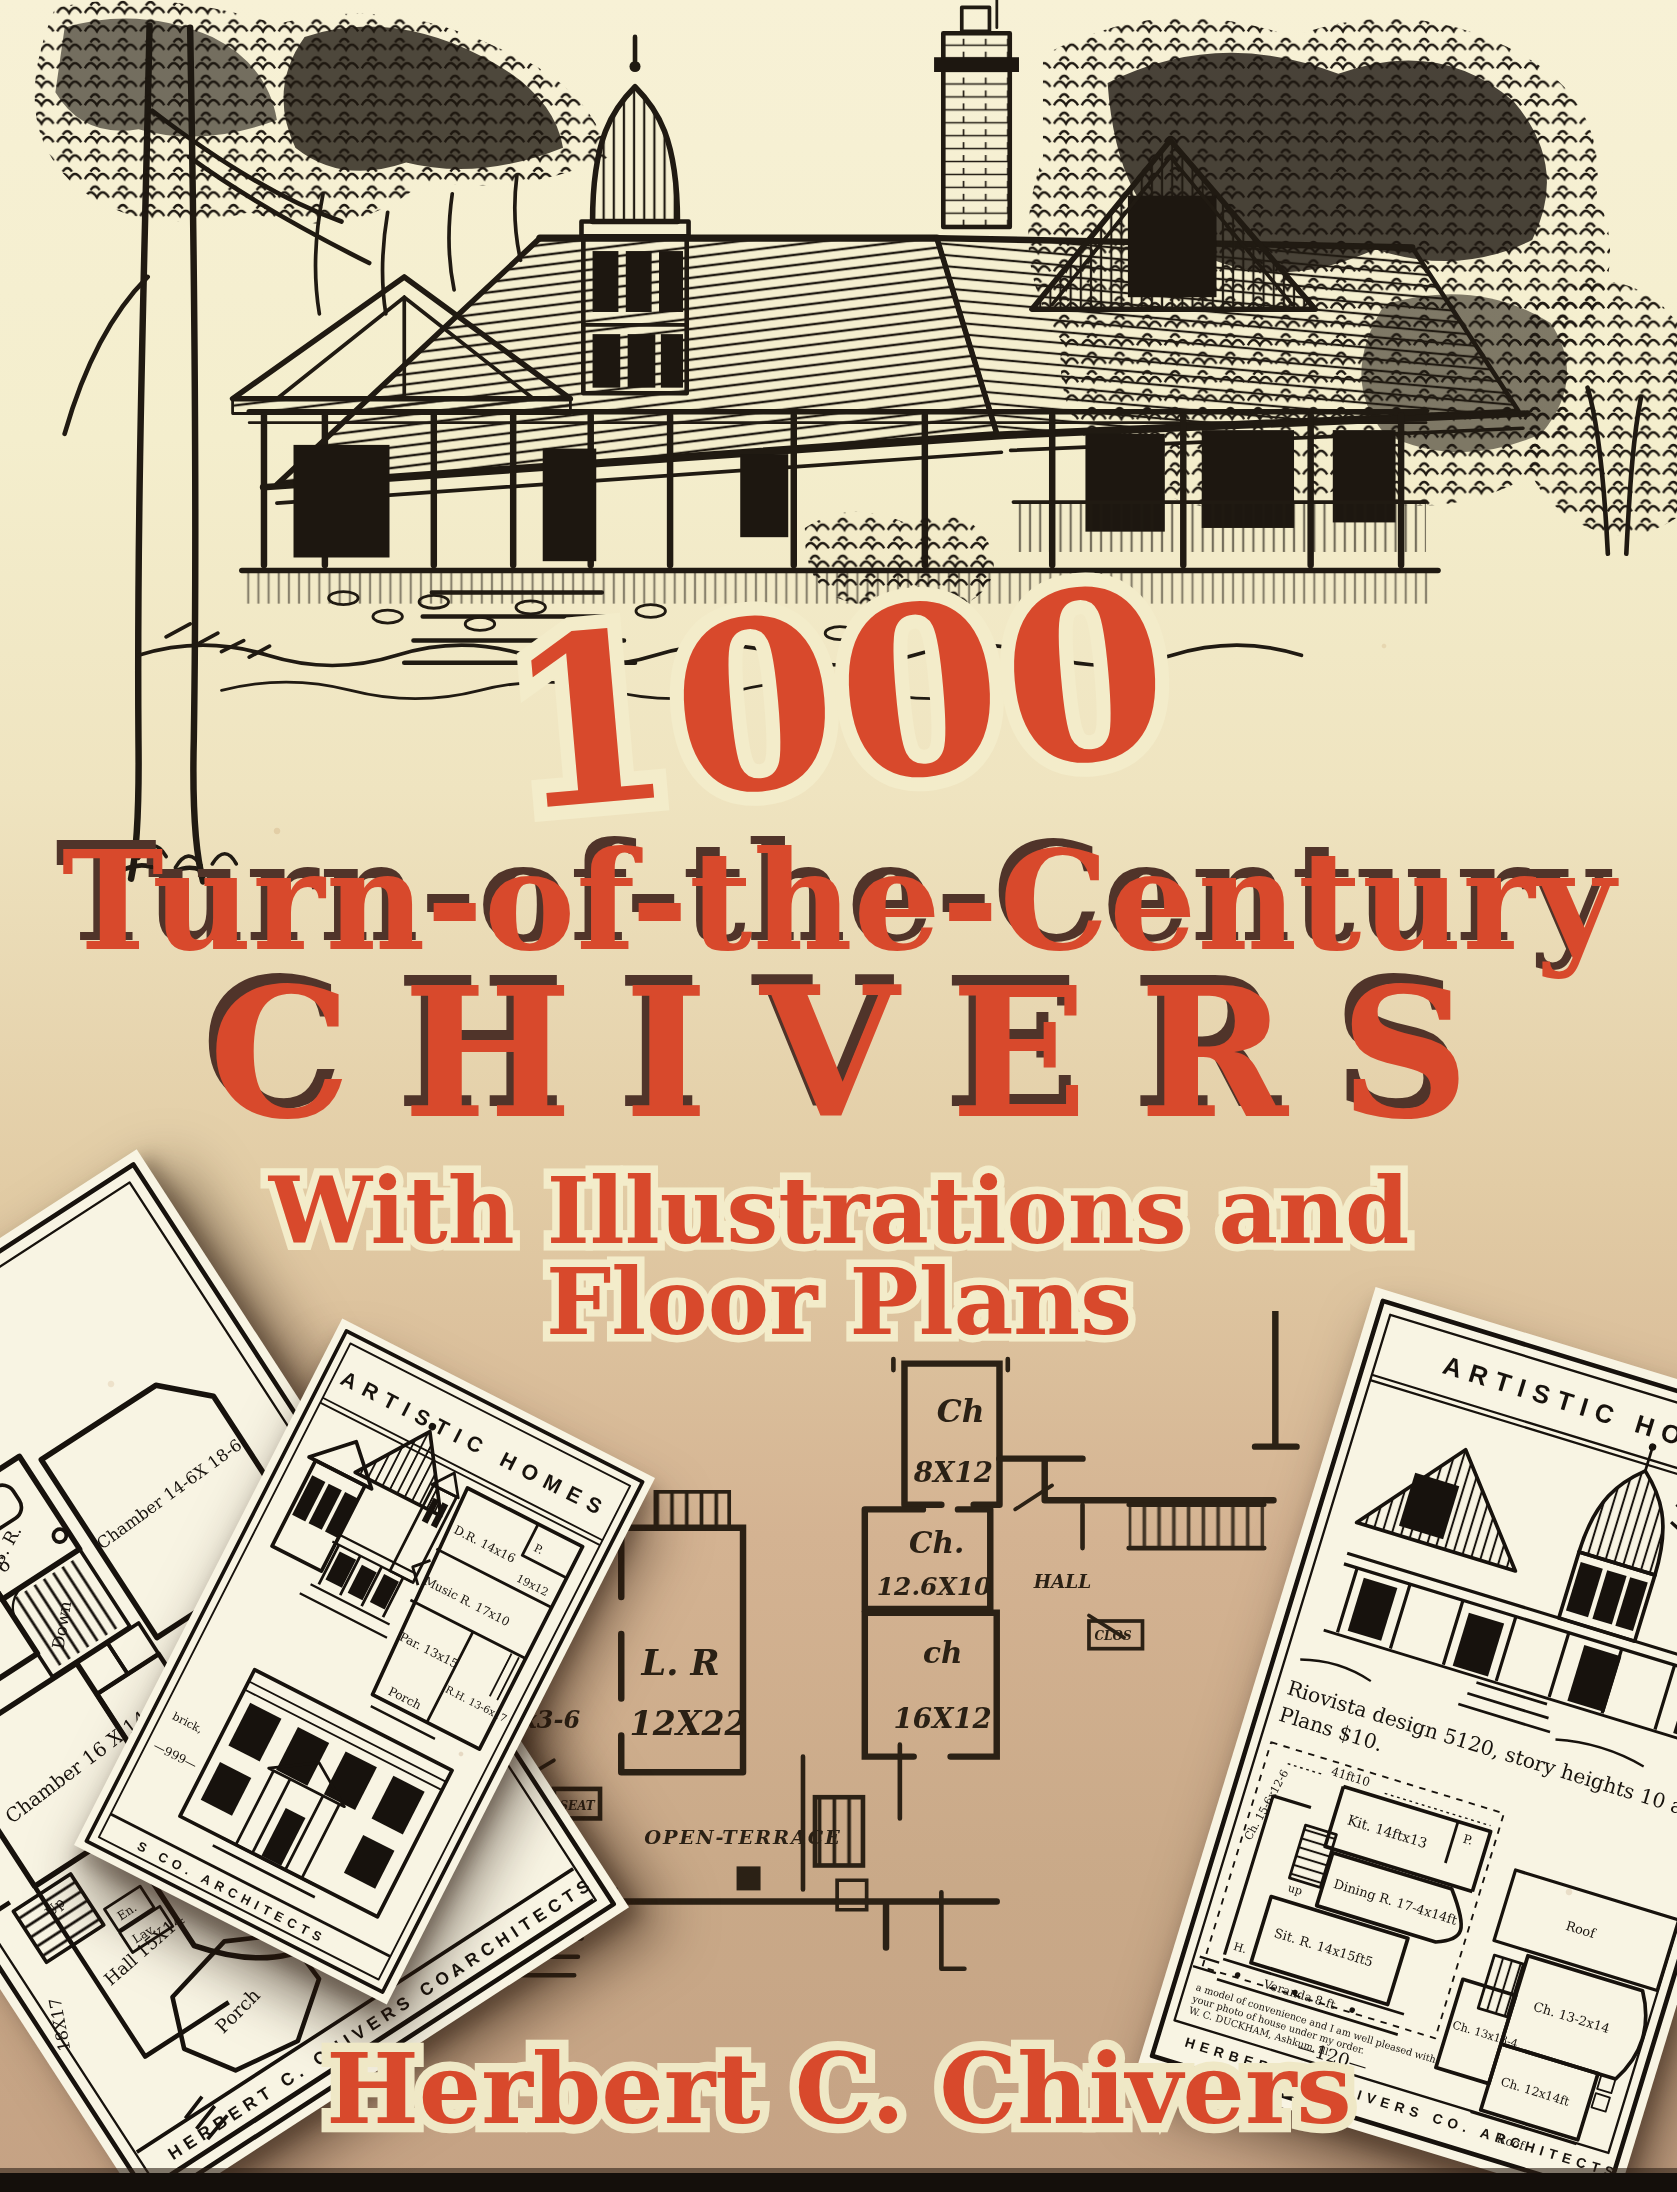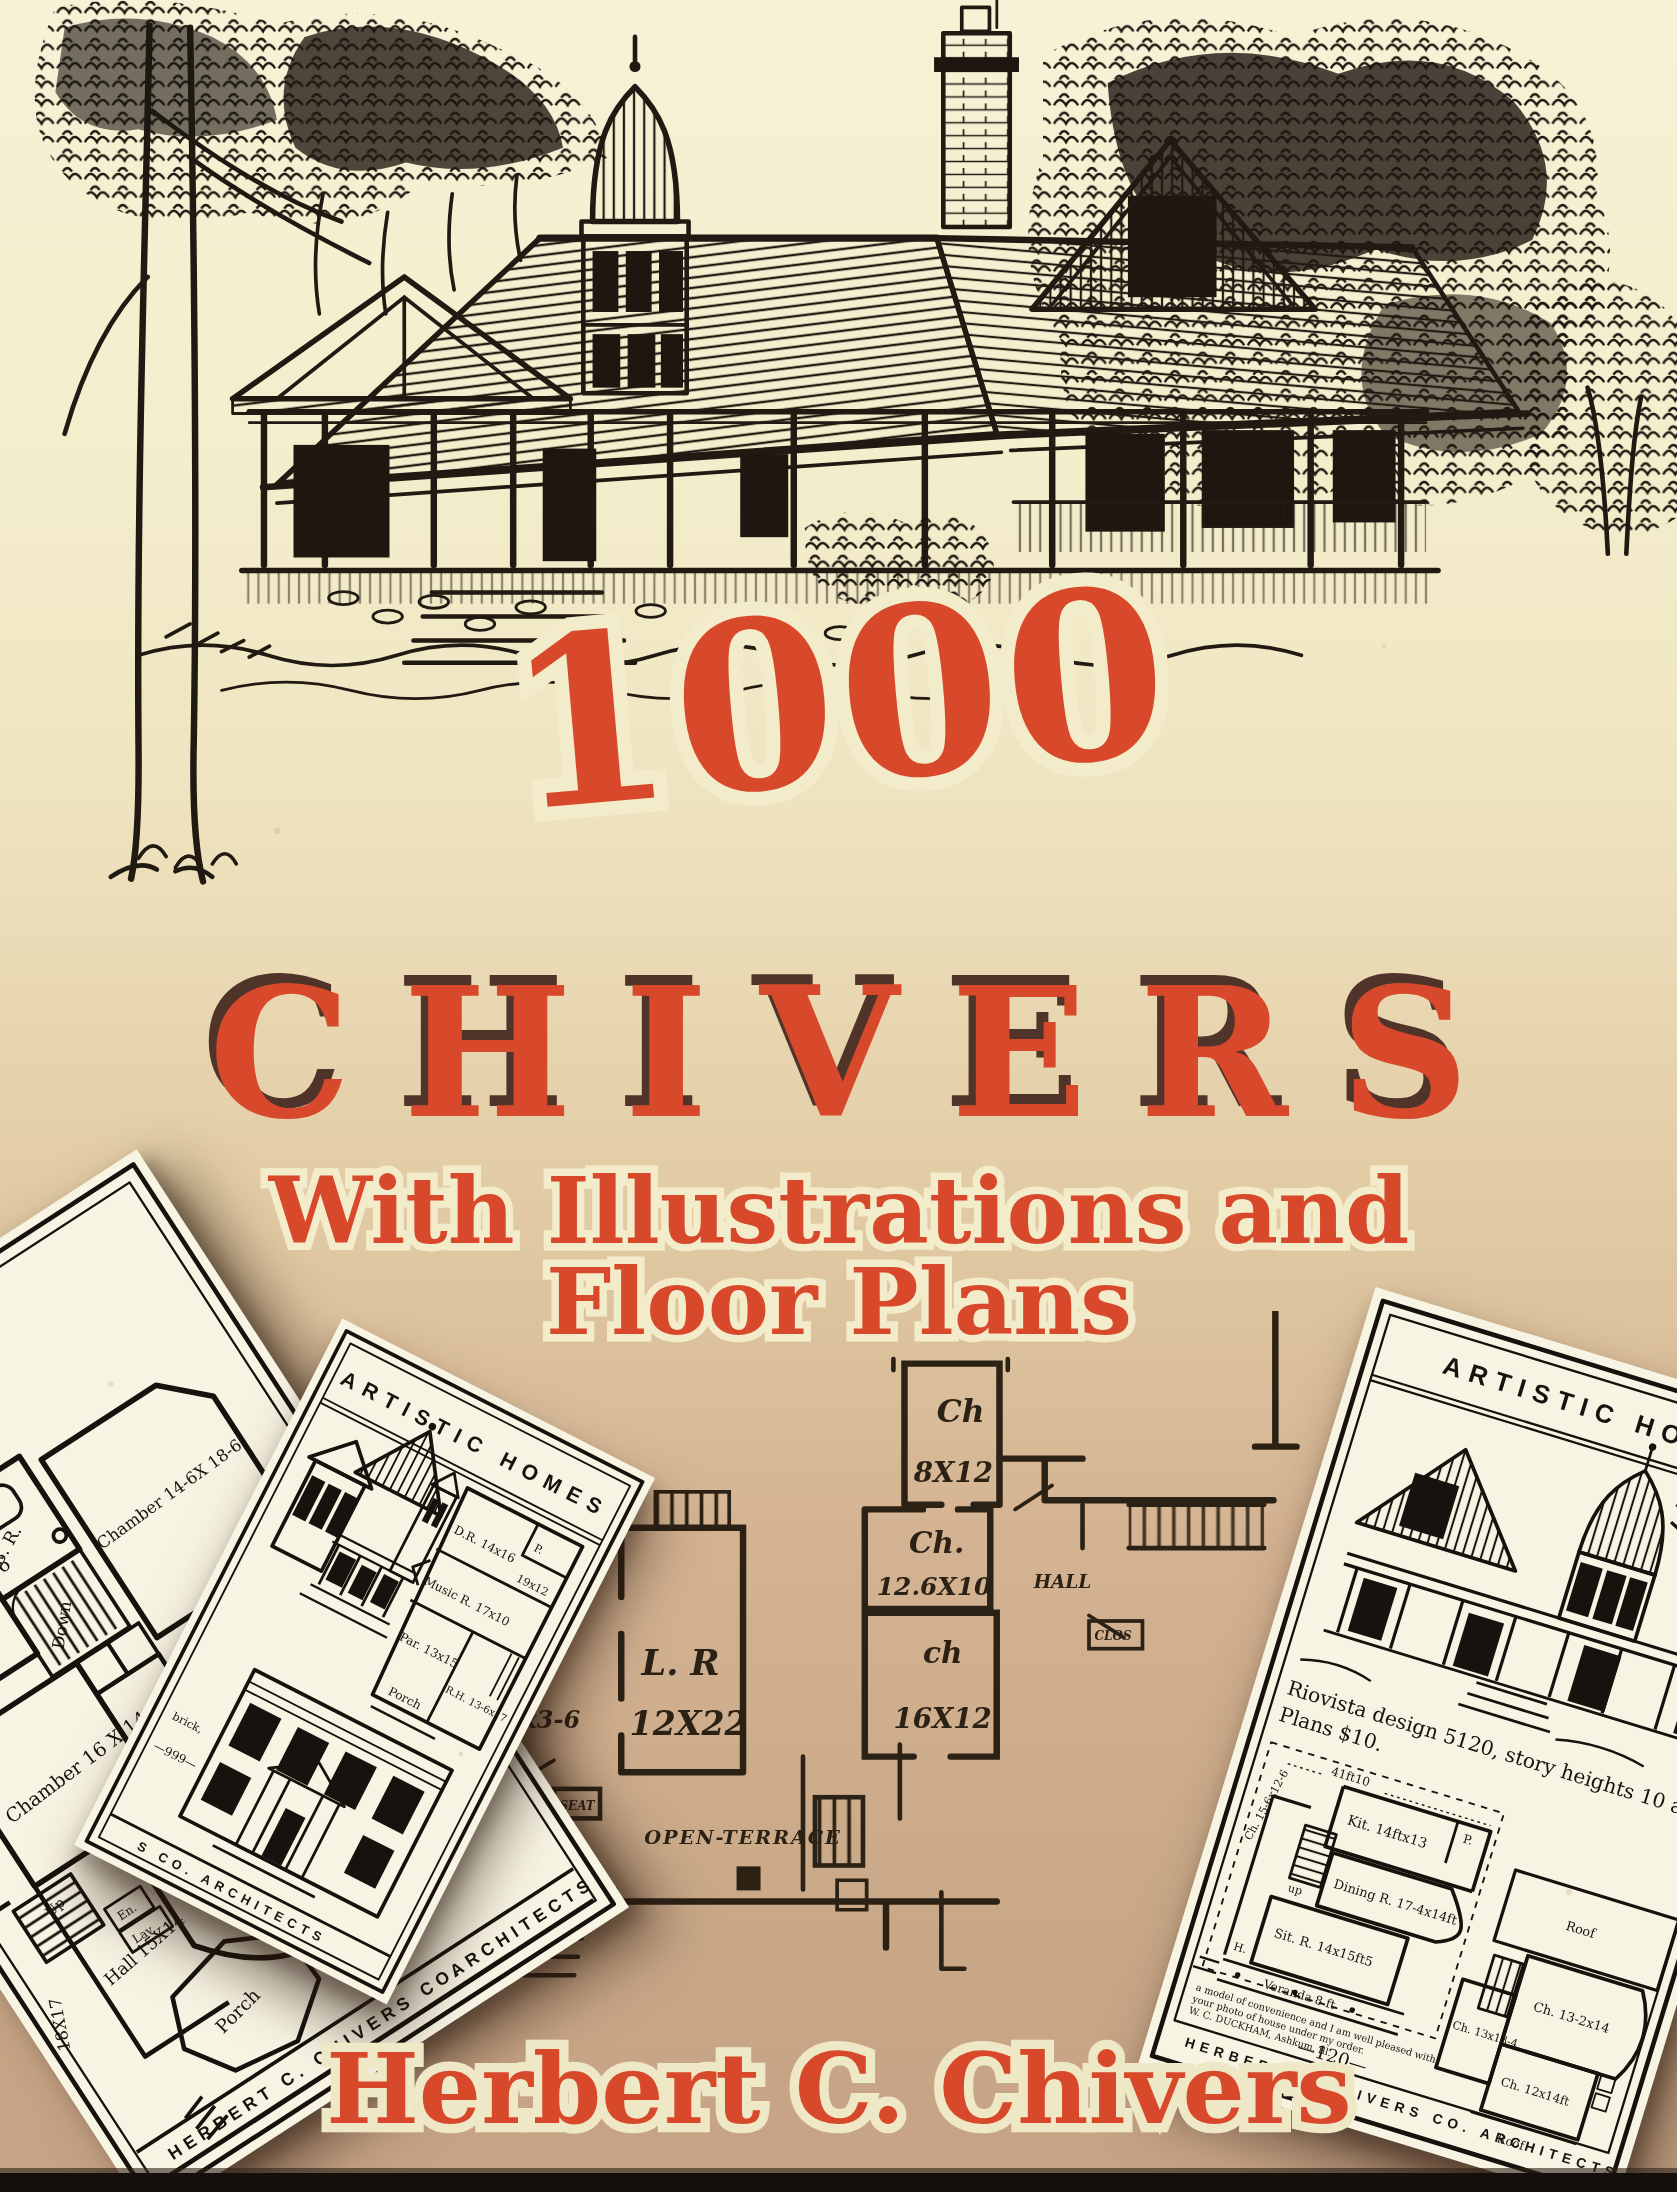--- a/index.html
+++ b/index.html
@@ -430,20 +430,23 @@
         <text class="ct" x="36" y="812" font-size="10.5">W. C. DUCKHAM, Ashkum, Ill.</text>
         <text class="ct" x="160" y="818" font-size="20">—120—</text>
         <text class="btx" x="42" y="848" font-size="15">HERBERT C. CHIVERS CO.   ARCHITECTS</text>
       </g>
     </svg>
   </div>
 
   <div class="t-wrap rot" style="top:583px;">
     <span class="t-number ol" data-text="1000">1000</span>
   </div>
+  <div class="t-wrap" style="top:832px;">
+    <span class="t-main">Turn-of-the-Century</span>
+  </div>
   <div class="t-wrap" style="top:964px;">
     <span class="t-houses">CHIVERS</span>
   </div>
   <div class="t-wrap" style="top:1165px;">
     <span class="sub ol" data-text="With Illustrations and">With Illustrations and</span>
   </div>
   <div class="t-wrap" style="top:1256px;">
     <span class="sub ol" data-text="Floor Plans">Floor Plans</span>
   </div>
   <div class="t-wrap" style="top:2040px;">

